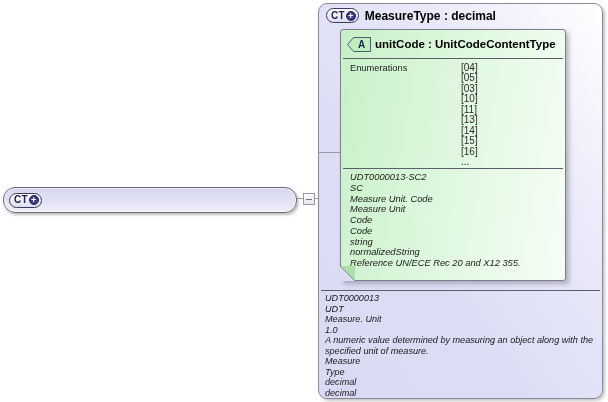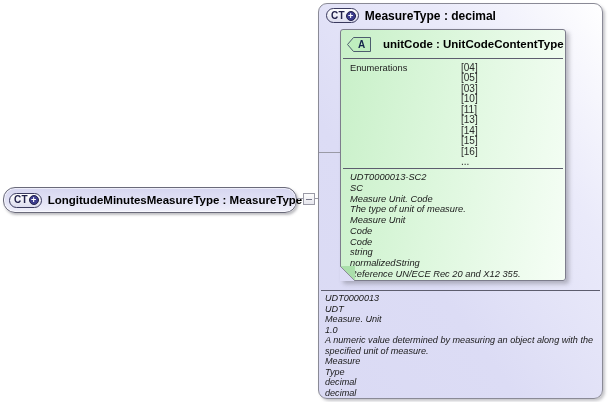--- a/index.html
+++ b/index.html
@@ -56,42 +56,41 @@
   }
 
   
   .attrbox {
     position:absolute; left:21px; top:25px; width:226px; height:252px; box-sizing:border-box;
     border:1px solid #7d7d8c; border-radius:3px;
     background:linear-gradient(100deg,#c8f0c8 0%,#ddf7dd 45%,#f6fef6 100%);
     box-shadow:3px 3px 4px rgba(110,110,120,.45);
   }
   .attr-header { height:28px; display:flex; align-items:center; padding-left:5px; }
-  .attr-title { font-size:11.5px; font-weight:bold; color:#000; margin-left:11px; white-space:nowrap; }
+  .attr-title { font-size:11.5px; font-weight:bold; color:#000; margin-left:3px; white-space:nowrap; }
   .hr { border-top:1px solid #5d5d6e; margin:0 2px; height:0; }
 
   .enum-row { display:flex; padding:4px 4px 0 9px; height:105px; box-sizing:content-box; }
   .enum-label { width:67px; flex:0 0 67px; font-size:9.3px; color:#222; line-height:10.45px; }
   .enum-values { font-size:10px; color:#2b2b2b; line-height:10.45px;padding-left:44px; }
 
   .attr-annot { padding:3px 6px 0 9px; font-size:9.3px; font-style:italic; color:#1a1a1a; line-height:10.75px; }
 
   .fold { position:absolute; left:-1px; bottom:-1px; width:15px; height:15px; }
 </style>
 </head>
 <body>
 
 <div class="stage">
 
   <div class="elem">
     <span class="ct-icon">
       <span class="ct-txt">CT</span>
       <span class="ct-plus">+</span>
     </span>
-    <span class="elem-title">LongitudeMinutesMeasureType : MeasureType</span>
   </div>
 
   <div class="conn-left"></div>
   <div class="collapse">
     <span class="dash"></span>
   </div>
 
   <div class="typebox">
 
     <div class="typebox-header">
@@ -129,21 +128,20 @@
             <div>...</div>
           </div>
       </div>
 
       <div class="hr"></div>
 
       <div class="attr-annot">
           <div>UDT0000013-SC2</div>
           <div>SC</div>
           <div>Measure Unit. Code</div>
-          <div>The type of unit of measure.</div>
           <div>Measure Unit</div>
           <div>Code</div>
           <div>Code</div>
           <div>string</div>
           <div>normalizedString</div>
           <div>Reference UN/ECE Rec 20 and X12 355.</div>
         </div>
 
       <svg class="fold" viewBox="0 0 15 15">
         <polygon points="0,0 0,15 15,15" fill="#dcdcf5"></polygon>

